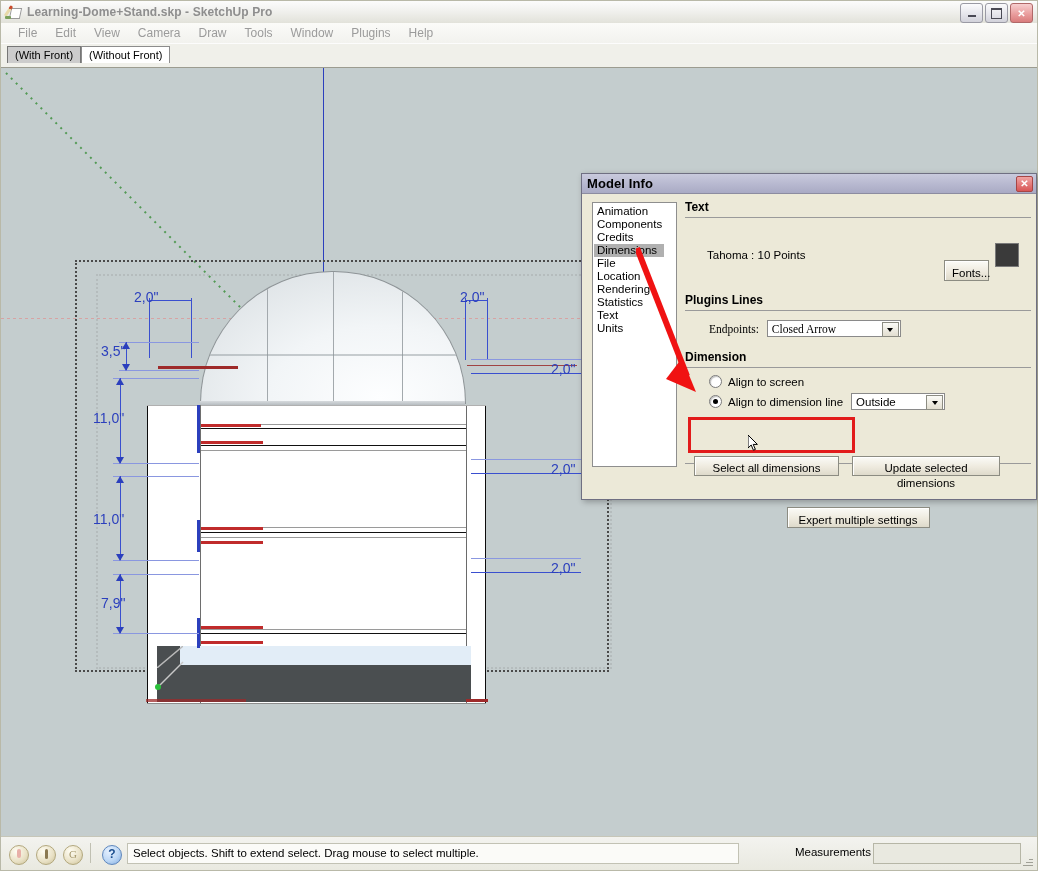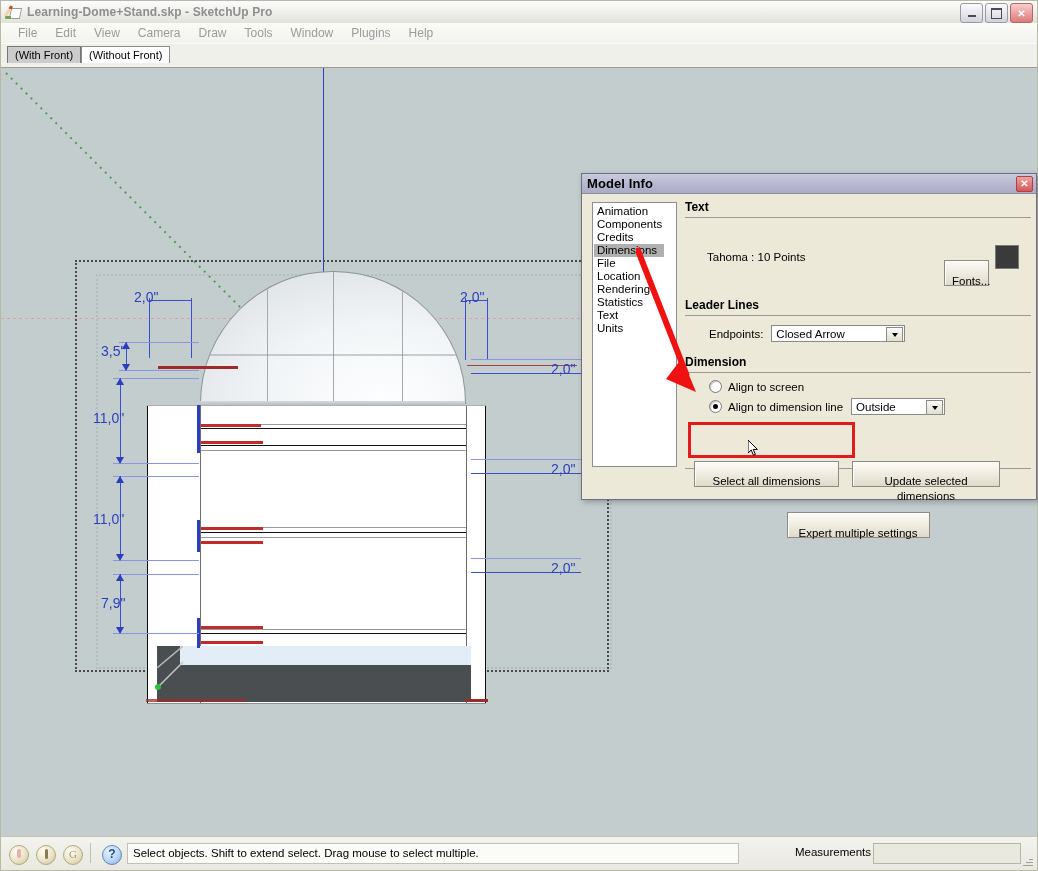--- a/index.html
+++ b/index.html
@@ -132,23 +132,23 @@
   .catitem{font-size:11.5px;line-height:13px;color:#000;padding-left:3px;white-space:nowrap;}
   .catitem.sel{background:#b0b0b0;color:#000;}
 
   .panel{position:absolute;left:98px;top:0px;right:0px;bottom:0;}
   .grp-head{font-size:12px;font-weight:bold;color:#000;margin-top:2px;}
   .hr{height:1px;background:#9a9a9a;margin:3px 0 0 0;}
   .fontrow{display:flex;align-items:center;margin-top:10px;}
   .fontlabel{font-size:11.5px;color:#000;margin-left:22px;}
   .btn{background:linear-gradient(to bottom,#fbfbf7 0%,#eeeade 55%,#dedacb 100%);
     border:1px solid #8c8c82;box-shadow:inset 1px 1px 0 #ffffff;
-    font-size:11.5px;color:#000;padding:12px 7px;text-align:center;box-sizing:border-box;margin-top:32px;}
+    font-size:11.5px;color:#000;padding:4px 7px;text-align:center;box-sizing:border-box;margin-top:32px;}
   .swatch{width:22px;height:22px;background:#3a3a3a;border:1px solid #7a7a7a;margin-left:6px;}
-  .selrow{display:flex;align-items:center;margin-top:9px;}
+  .selrow{display:flex;align-items:center;margin-top:9px;font-family:Liberation Serif, serif;}
   .sel-label{font-size:11.5px;color:#000;margin-left:24px;}
   .combo{position:relative;background:#fff;border:1px solid #8a8a8a;height:17px;
     display:flex;align-items:center;box-sizing:border-box;}
   .combo span{font-size:11.5px;color:#000;padding-left:4px;}
   .combo .arw{position:absolute;right:1px;top:1px;width:15px;height:13px;
     background:linear-gradient(to bottom,#fbfbf7,#e2ded0);border:1px solid #8c8c82;
     display:flex;align-items:center;justify-content:center;}
   .combo .arw i{width:0;height:0;border-left:3px solid transparent;border-right:3px solid transparent;border-top:4px solid #000;}
   .radiorow{display:flex;align-items:center;margin-top:7px;}
   .radio{width:11px;height:11px;border-radius:50%;background:#fff;border:1px solid #7a7a7a;
@@ -370,21 +370,21 @@
         <div class="grp-head">Text</div>
         <div class="hr"></div>
         <div class="fontrow">
           <div class="fontlabel">Tahoma : 10 Points</div>
           <div style="margin-left:auto;display:flex;align-items:center;padding-right:12px;">
             <div class="btn" style="width:45px;height:21px;line-height:16px;">Fonts...</div>
             <div class="swatch"></div>
           </div>
         </div>
 
-        <div class="grp-head" style="margin-top:12px;">Leader Lines</div>
+        <div class="grp-head" style="margin-top:12px;">Plugins Lines</div>
         <div class="hr"></div>
         <div class="selrow">
           <div class="sel-label">Endpoints:</div>
           <div class="combo" style="margin-left:8px;width:134px;">
             <span>Closed Arrow</span>
             <div class="arw">
                 <i></i>
               </div>
           </div>
         </div>

